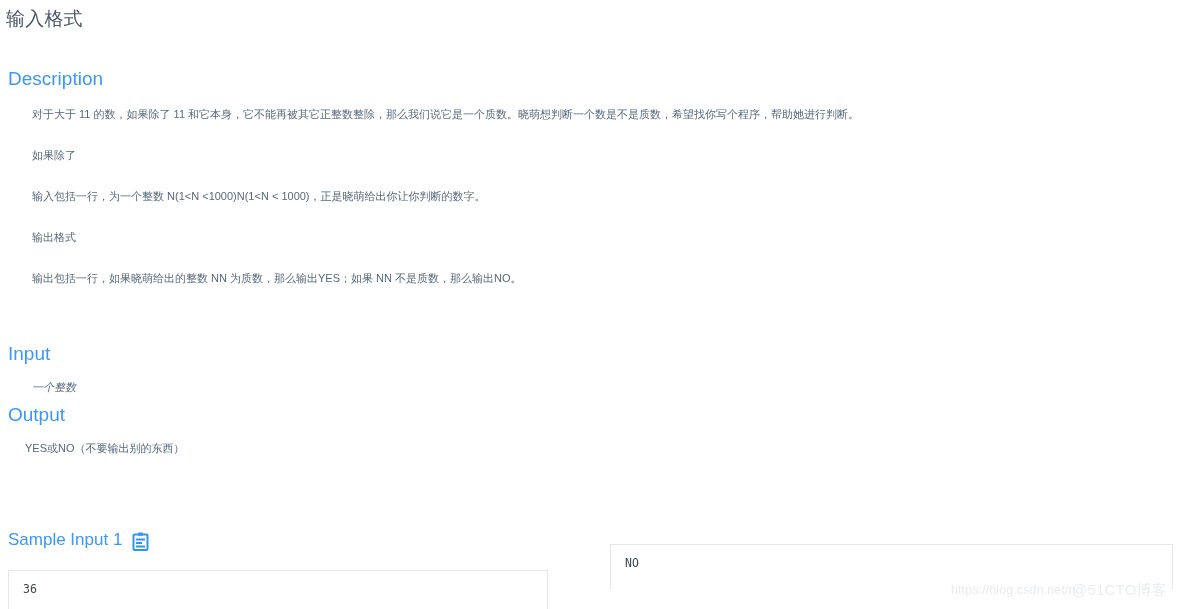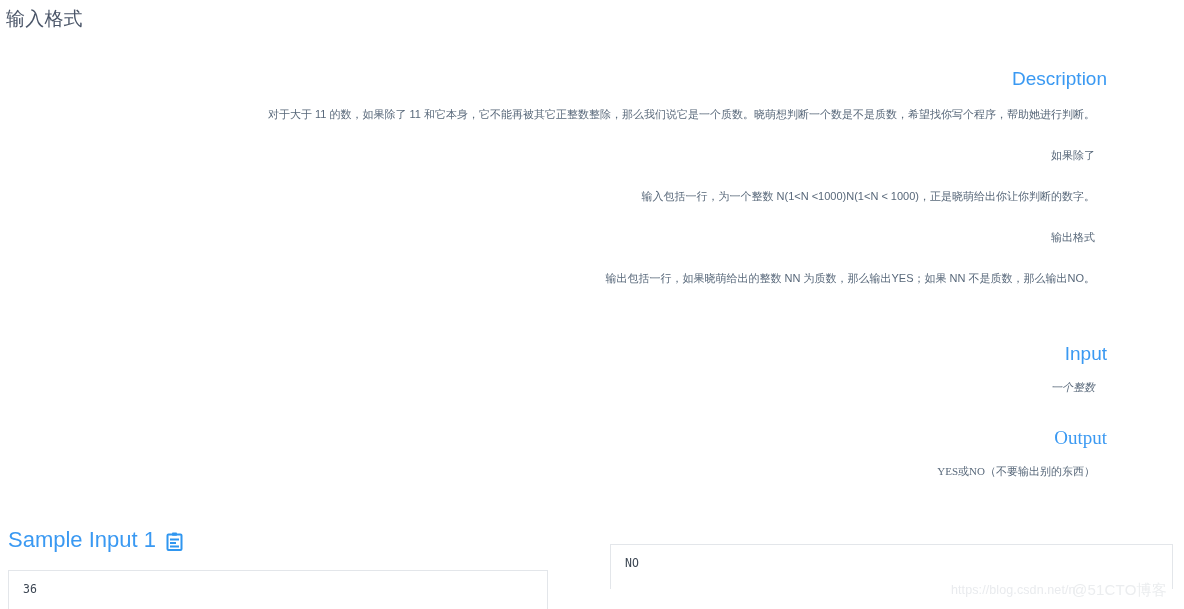--- a/index.html
+++ b/index.html
@@ -55,27 +55,27 @@
     font-size: 11px;
     line-height: 25px;
     color: #58687a;
     margin: 0;
     padding: 0;
   }
 
   .para.spaced { margin-top: 16px; }
 
   
-  .blk { position: absolute; left: 0; width: 1107px; text-align: right; }
+  .blk { position: absolute; left: 0; width: 1107px; }
 
   #blk-description      { top: 68px; }
   #blk-description-body { margin-top: 11px; }
   #blk-input            { top: 343px; }
   #blk-input-body       { margin-top: 9px; font-style: italic; }
-  #blk-output           { top: 427px; font-family: Liberation Serif, serif; }
+  #blk-output           { top: 404px; }
   #blk-output-body      { margin-top: 9px; padding-left: 25px; }
 
   
   .samples {
     position: absolute;
     top: 527px;
     left: 0;
     width: 1184px;
     display: flex;
   }
@@ -84,21 +84,21 @@
   .sample-col.right { width: 584px; padding-left: 10px; }
 
   .sample-head {
     display: flex;
     align-items: center;
     gap: 10px;
     height: 26px;
   }
   .sample-title {
     color: #3a99f2;
-    font-size: 22px;
+    font-size: 17px;
     font-weight: 400;
     line-height: 26px;
     white-space: nowrap;
   }
   .copy-icon {
     display: inline-block;
     width: 17px;
     height: 19px;
     line-height: 0;
     cursor: pointer;

